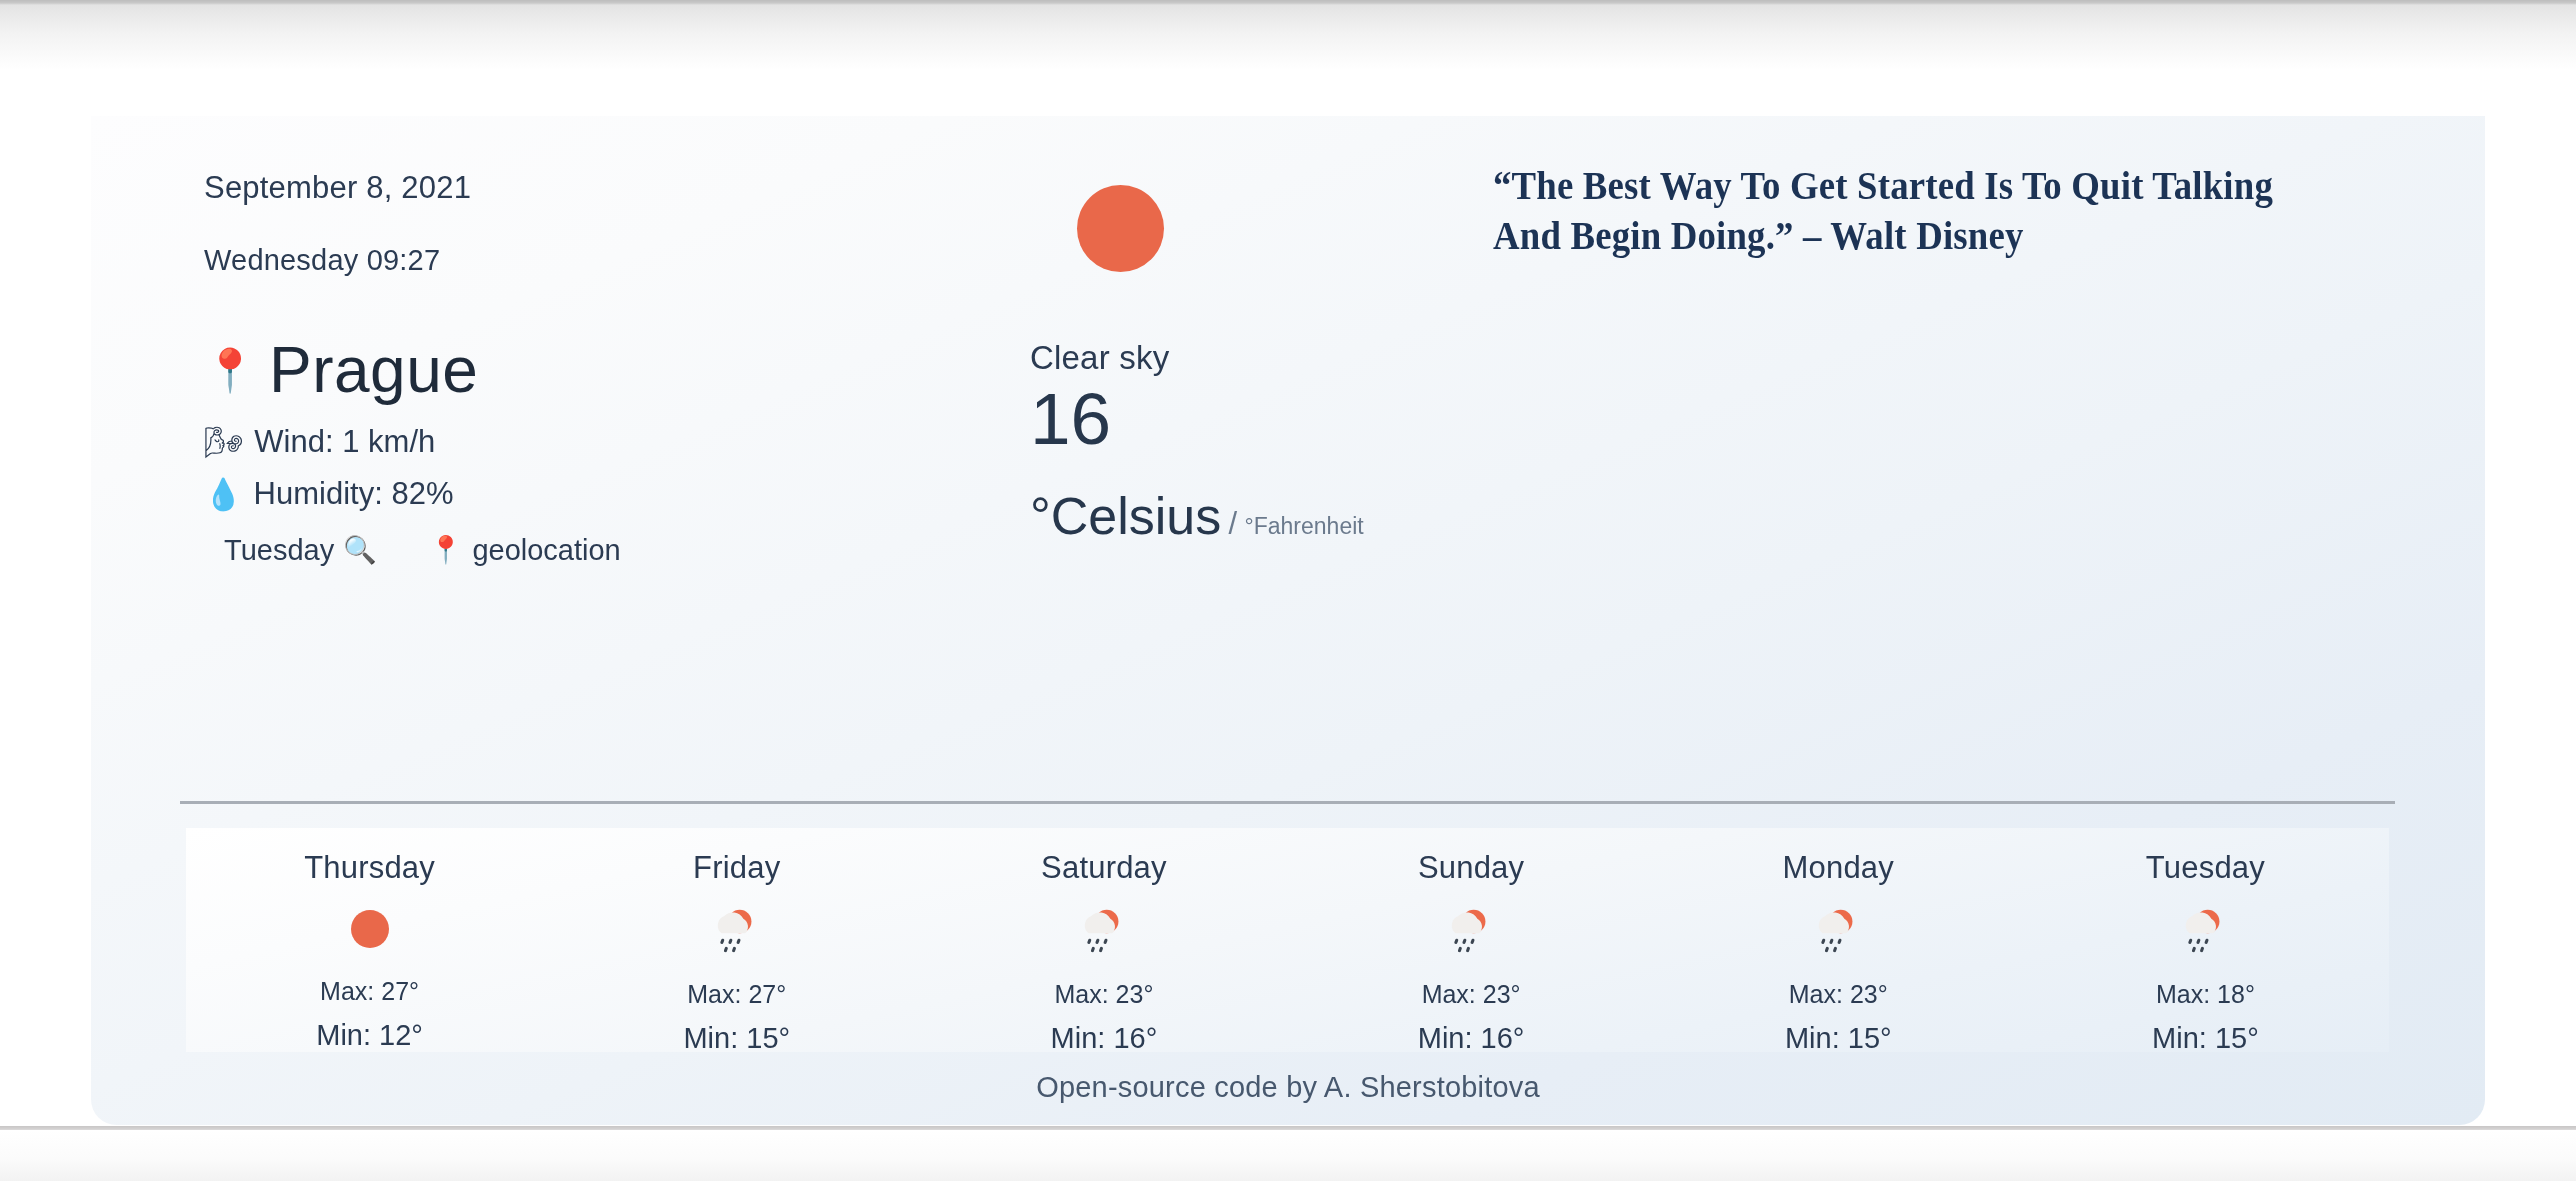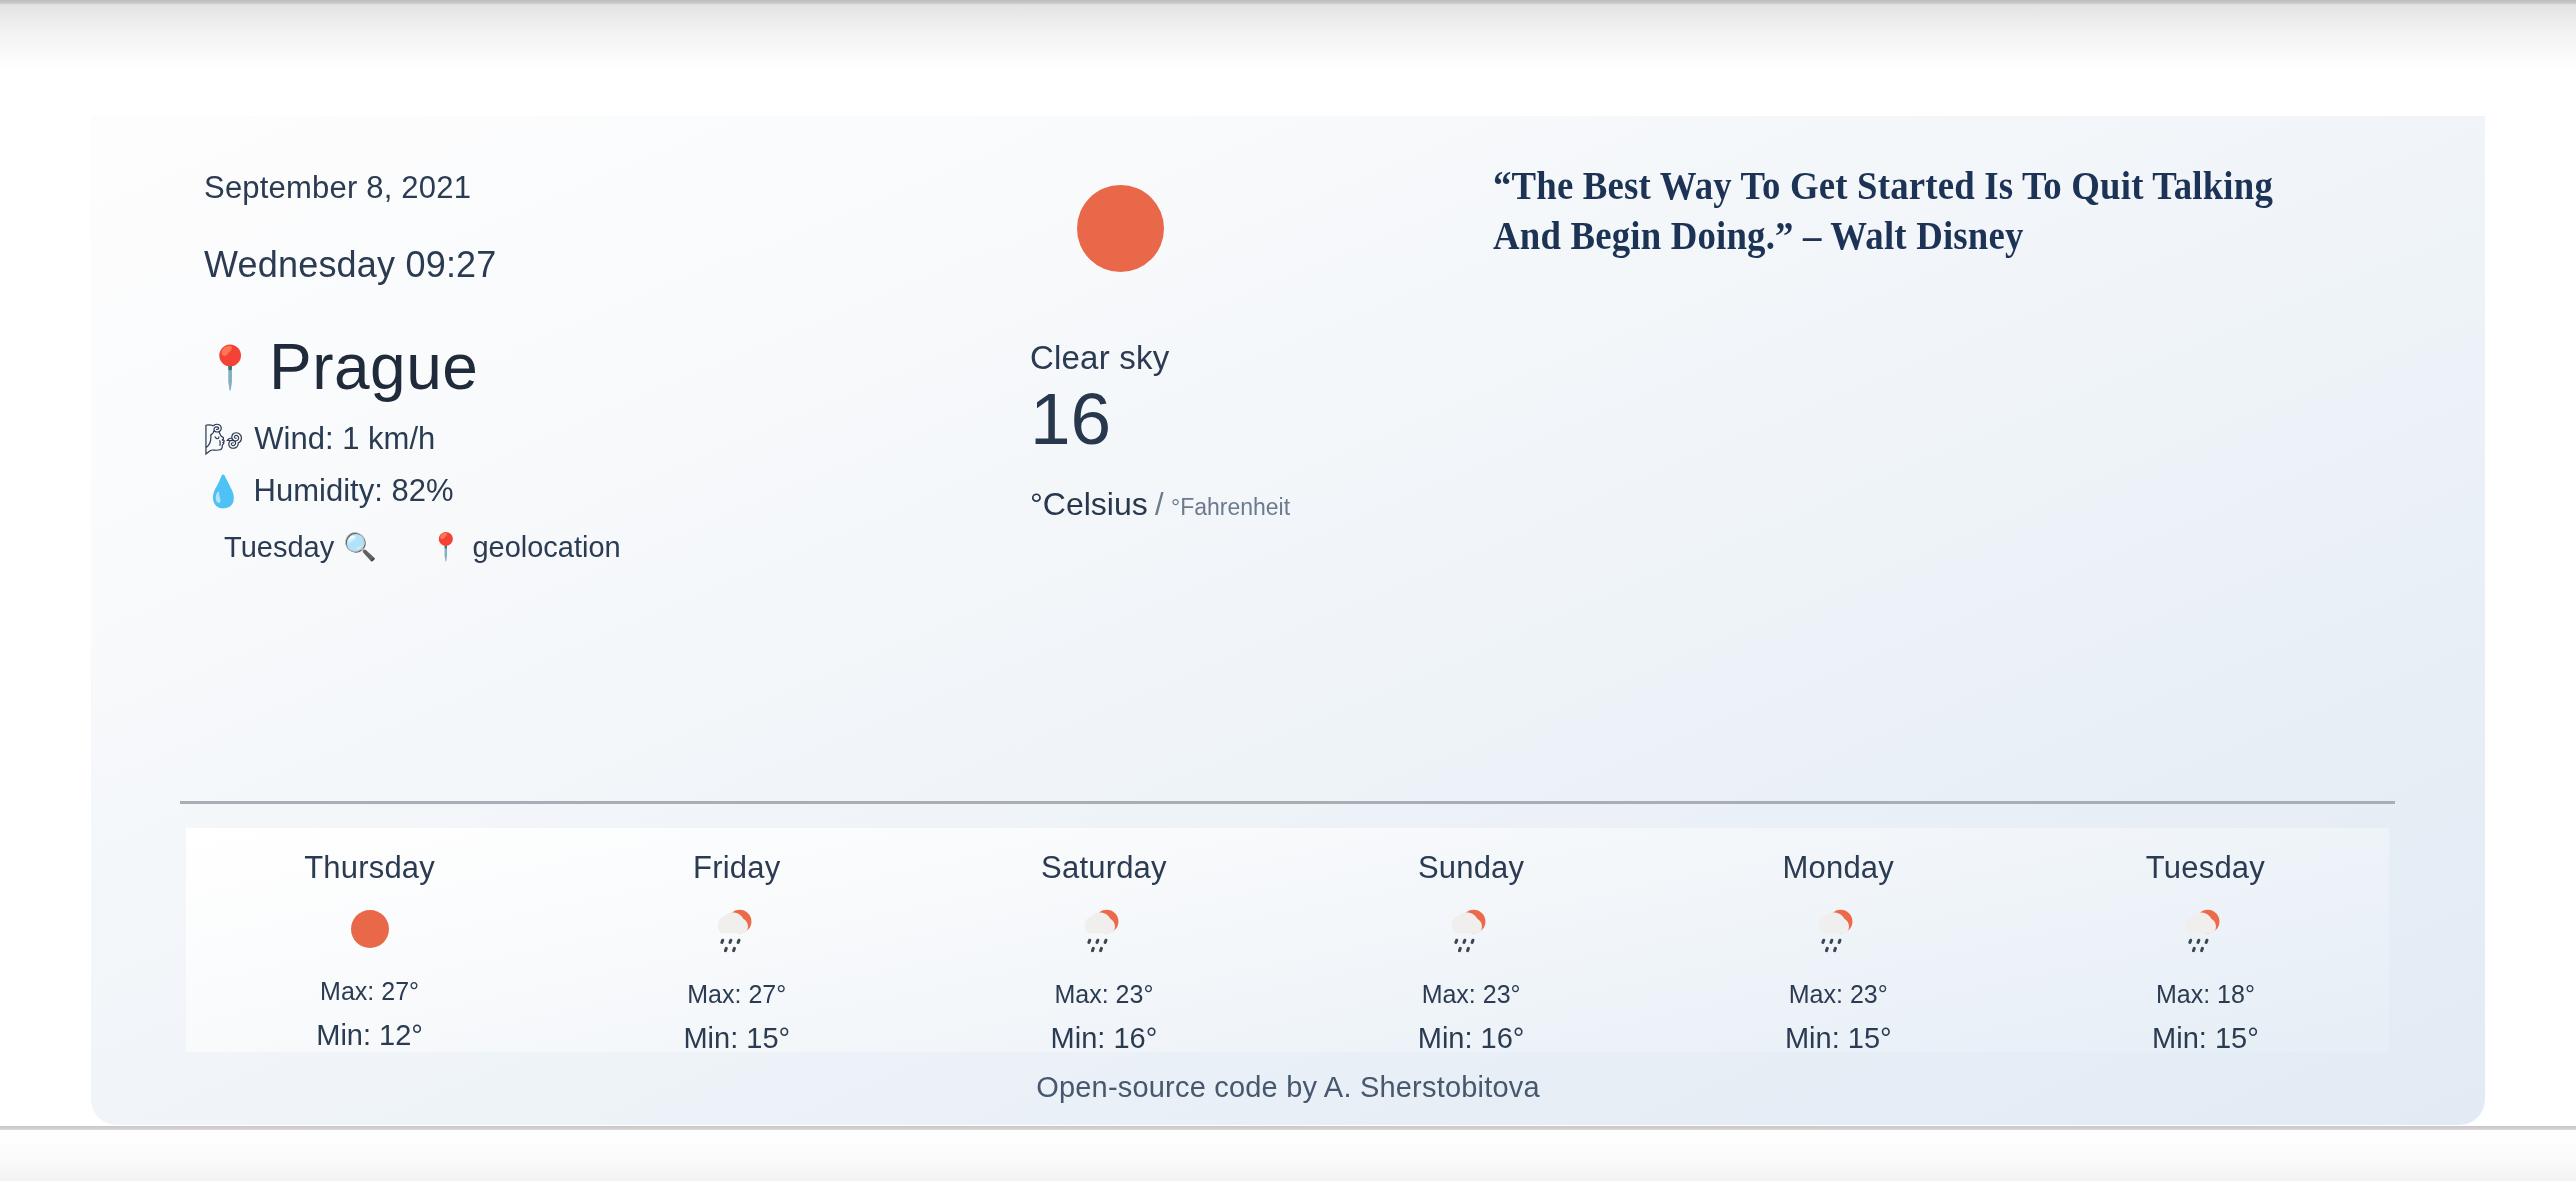--- a/index.html
+++ b/index.html
@@ -87,25 +87,25 @@
   }
   .date-line {
     font-size: 31px;
     font-weight: 300;
     color: #2b3b52;
     letter-spacing: 0.2px;
     margin-bottom: 38px;
     white-space: nowrap;
   }
   .day-time-line {
-    font-size: 36px;
+    font-size: 29px;
     font-weight: 300;
     color: #2b3b52;
     letter-spacing: 0.2px;
-    margin-bottom: 48px;
+    margin-bottom: 60px;
     white-space: nowrap;
   }
   .city-row {
     display: flex;
     align-items: center;
     gap: 12.7px;
     margin-bottom: 20px;
   }
   .pin-emoji {
     font-size: 42px;
@@ -201,21 +201,21 @@
     line-height: 1;
   }
   .units-row {
     margin-top: 31px;
     display: flex;
     align-items: baseline;
     gap: 7.3px;
     white-space: nowrap;
   }
   .unit-c {
-    font-size: 32px;
+    font-size: 52px;
     font-weight: 300;
     color: #27374c;
     background: none;
     border: none;
     padding: 0;
     cursor: pointer;
     font-family: "Liberation Sans", sans-serif;
   }
   .unit-sep { font-size: 31px; font-weight: 300; color: #6b7a8d; }
   .unit-f {

